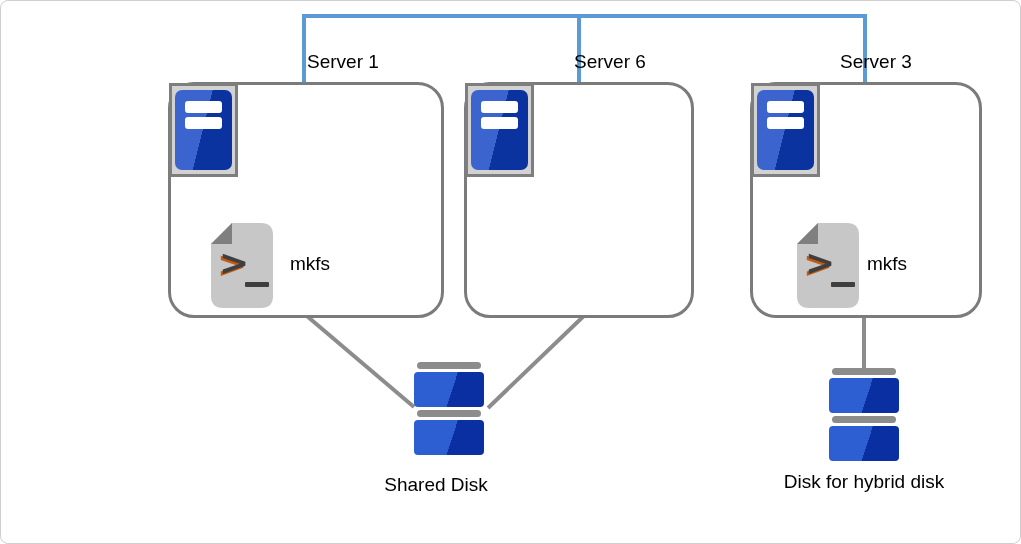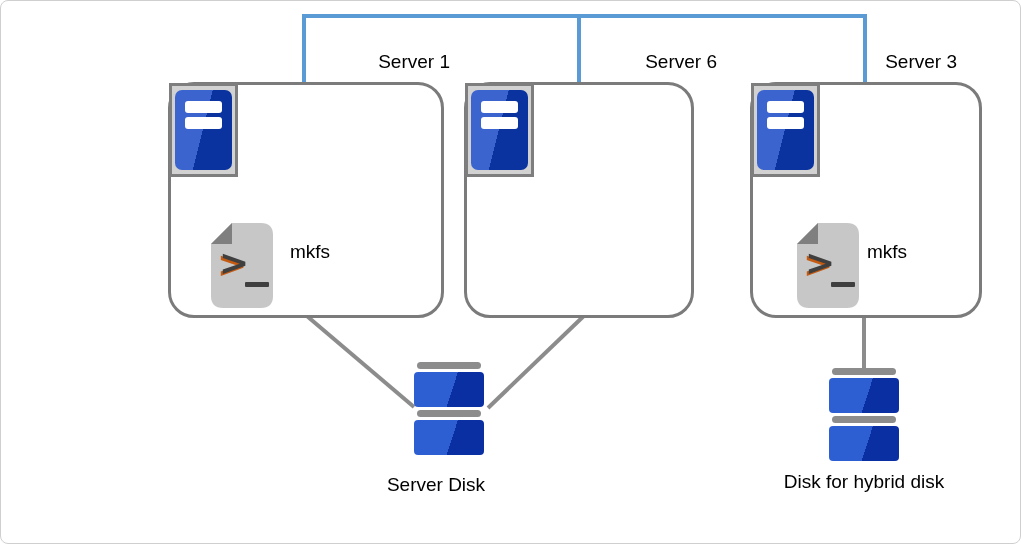--- a/index.html
+++ b/index.html
@@ -7,22 +7,22 @@
     position:relative; width:1021px; height:544px;
     background:#ffffff; border:1px solid #cfcfcf; border-radius:8px;
     overflow:hidden; box-sizing:border-box;
     font-family:"Liberation Sans", sans-serif; color:#000;
   }
   svg.wires { position:absolute; left:0; top:0; z-index:0; }
   svg.wires path.blue { stroke:#5b9bd5; stroke-width:4; fill:none; }
   svg.wires path.gray { stroke:#8c8c8c; stroke-width:4; fill:none; }
 
   .server-label {
-    position:absolute; top:50px; width:120px; text-align:right;
-    font-size:19px; line-height:22px; z-index:1;padding-left:23px;
+    position:absolute; top:50px; width:120px; text-align:left;
+    font-size:19px; line-height:22px; z-index:1;
   }
   .server-box {
     position:absolute; top:81px; height:236px; box-sizing:border-box;
     background:#ffffff; border:3px solid #7b7b7b; border-radius:26px; z-index:1;
   }
   .server-icon {
     position:absolute; top:82px; width:69px; height:94px; box-sizing:border-box;
     background:#d2d2d2; border:3px solid #7e7e7e; z-index:2;
   }
   .tower {
@@ -33,21 +33,21 @@
   .slot {
     position:absolute; left:10px; width:37px; height:12px;
     background:#ffffff; border-radius:3px;
   }
   .slot1 { top:11px; } .slot2 { top:27px; }
 
   svg.script { position:absolute; z-index:2; }
   .prompt { font-family:"DejaVu Sans", sans-serif; font-size:36px; font-weight:bold; fill:#3f3f3f; }
   .prompt-shadow { fill:#c55a11; }
 
-  .mkfs-label { position:absolute; top:240px; font-size:19px; z-index:2; }
+  .mkfs-label { position:absolute; top:252px; font-size:19px; z-index:2; }
 
   .disk { position:absolute; width:70px; height:93px; z-index:1; }
   .disk-bar {
     position:absolute; left:3px; width:64px; height:7px;
     background:#8c8c8c; border-radius:4px;
   }
   .disk-body {
     position:absolute; left:0; width:70px; height:35px; border-radius:4px;
     background:linear-gradient(108deg, #2e5fd2 54%, #0a2fa3 54%);
   }
@@ -65,21 +65,21 @@
   <svg class="wires" width="1021" height="544">
     <path class="blue" d="M303 81 L303 15 L864 15 L864 81"></path>
     <path class="blue" d="M578 15 L578 81"></path>
     <path class="gray" d="M300 310 L413 406"></path>
     <path class="gray" d="M588 310 L487 407"></path>
     <path class="gray" d="M863 310 L863 368"></path>
   </svg>
 
   <div class="server-label" style="left:306px">Server 1</div>
   <div class="server-label" style="left:573px">Server 6</div>
-  <div class="server-label" style="left:813px">Server 3</div>
+  <div class="server-label" style="left:839px">Server 3</div>
 
   <div class="server-box" style="left:167px; width:276px;"></div>
   <div class="server-box" style="left:463px; width:230px;"></div>
   <div class="server-box" style="left:749px; width:232px;"></div>
 
   <div class="server-icon" style="left:168px">
     <div class="tower">
       <div class="slot slot1"></div>
       <div class="slot slot2"></div>
     </div>
@@ -123,20 +123,20 @@
   </div>
 
   <div class="disk" style="left:828px; top:367px">
     <div class="disk-bar bar1"></div>
     <div class="disk-body body1"></div>
     <div class="disk-bar bar2"></div>
     <div class="disk-body body2"></div>
   </div>
 
   <div class="disk-label" style="left:310px; top:471px; width:250px">
-    <div>Server Disk</div>
+    <div>Shared Disk</div>
   </div>
 
   <div class="disk-label" style="left:748px; top:468px; width:230px">
     <div>Disk for hybrid disk</div>
   </div>
 
 </div>
 
 </body></html>

